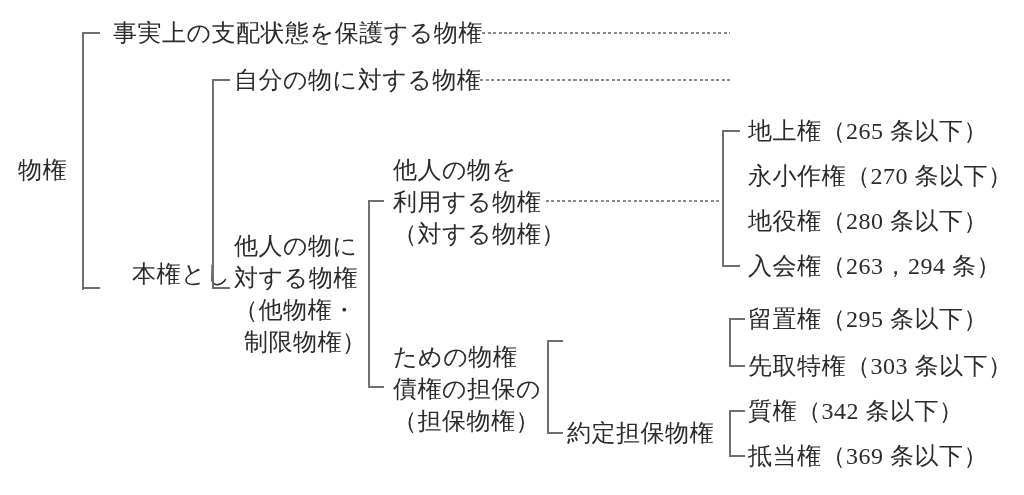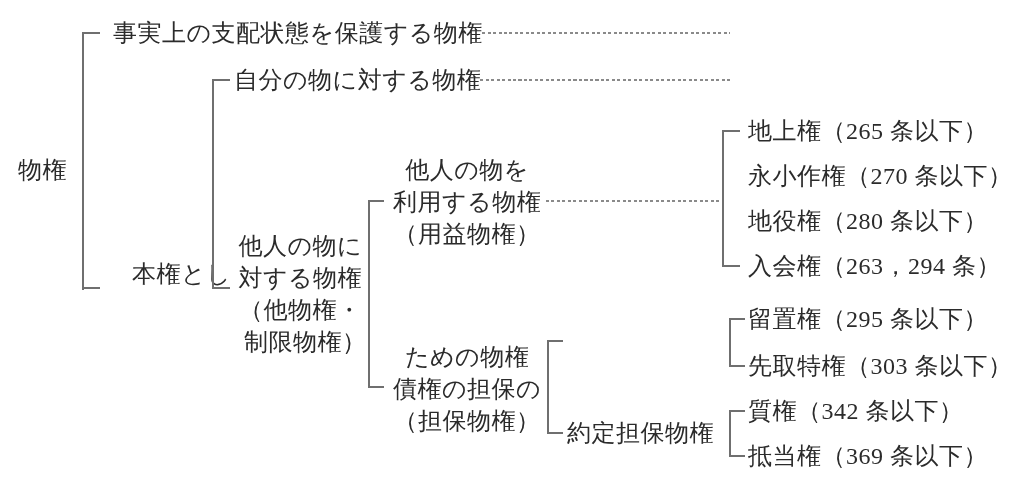--- a/index.html
+++ b/index.html
@@ -24,21 +24,21 @@
     text-align: right;
   }
   .block {
     position: absolute;
     font-size: 24px;
     line-height: 32px;
     white-space: nowrap;
     letter-spacing: 0.5px;
   }
   .block.lh36 { line-height: 36px; margin-left: 32px; }
-  .block .ln { white-space: nowrap; text-align: center; }
+  .block .ln { white-space: nowrap; }
   .block .ln.indent { padding-left: 10px; }
   .v {
     position: absolute;
     width: 1.5px;
     background: #6f6f6f;
   }
   .h {
     position: absolute;
     height: 1.5px;
     background: #6f6f6f;
@@ -81,21 +81,21 @@
 
   <div class="d" style="left:480px; top:79px; width:250px"></div>
 
   <div class="v" style="left:368px; top:200px; height:188px"></div>
   <div class="h" style="left:368px; top:200px; width:16px"></div>
   <div class="h" style="left:368px; top:386px; width:16px"></div>
 
   <div class="block" style="left:393px; top:154px">
     <div class="ln">他人の物を</div>
     <div class="ln">利用する物権</div>
-    <div class="ln">（用益物権）</div>
+    <div class="ln">（対する物権）</div>
   </div>
   <div class="block" style="left:393px; top:341px">
     <div class="ln">ための物権</div>
     <div class="ln">債権の担保の</div>
     <div class="ln">（担保物権）</div>
   </div>
 
   <div class="d" style="left:546px; top:200px; width:176px"></div>
 
   <div class="v" style="left:722px; top:130px; height:137px"></div>

